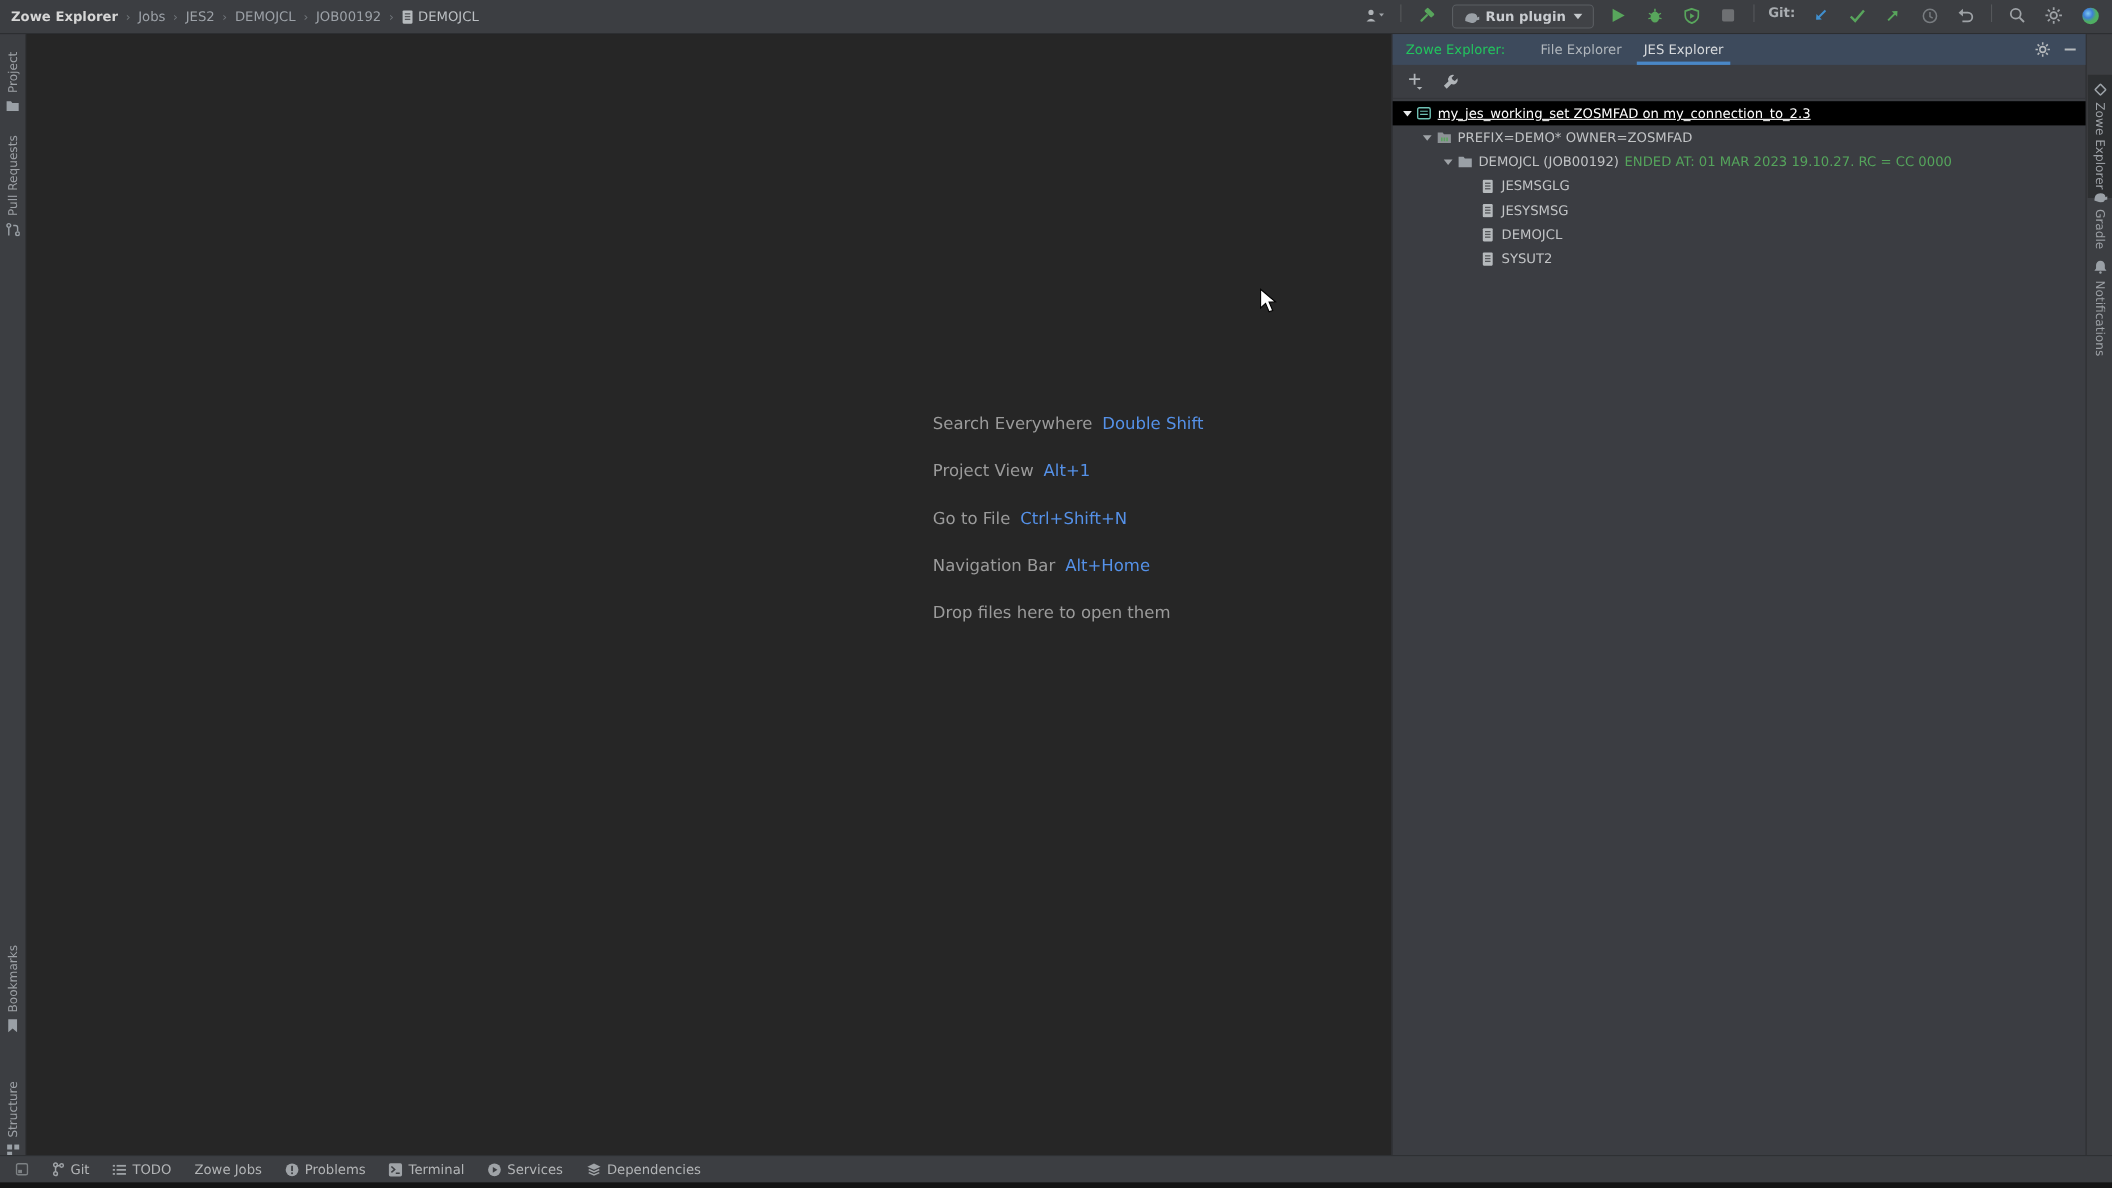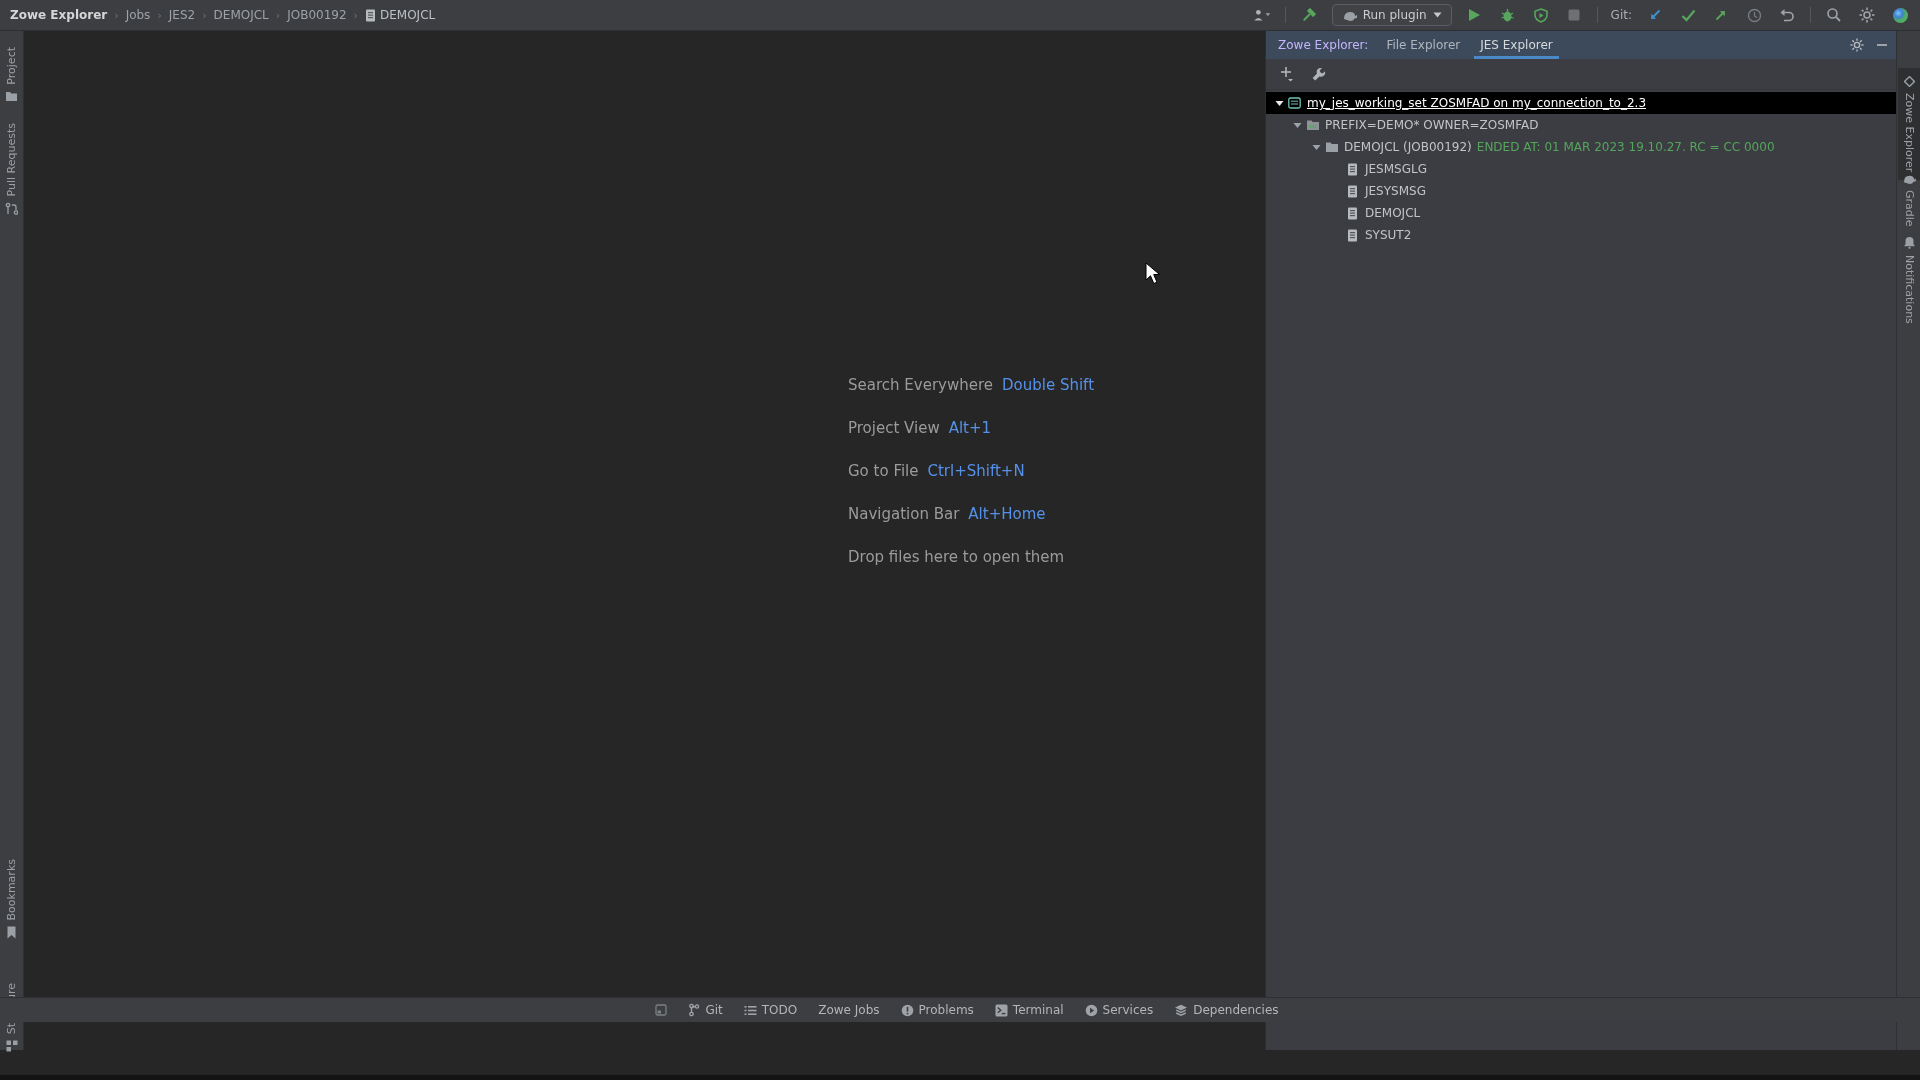--- a/index.html
+++ b/index.html
@@ -7,21 +7,21 @@
     font-family:"DejaVu Sans","Liberation Sans",sans-serif; }
   #app { position:relative; width:1920px; height:1080px; background:#262626; }
 
   
   #toolbar { position:absolute; left:0; top:0; width:1920px; height:31px;
     background:#3c3e42; border-bottom:1px solid #2c2e31; display:flex; align-items:center; }
   #navbar { display:flex; align-items:center; gap:7px; padding-left:10px; font-size:12px; color:#9da2a8; }
   #navbar .crumb-first { color:#d6d6d6; font-weight:bold; }
   #navbar .crumb-sep { color:#6f7478; font-size:11px; }
   #navbar .crumb-last { color:#bcc0c4; display:flex; align-items:center; gap:4px; }
-  #toolbar-right { margin-left:auto; display:flex; align-items:center; gap:13px; padding-right:10px; }
+  #toolbar-right { margin-left:auto; display:flex; align-items:flex-start; gap:13px; padding-right:10px;font-weight:bold; }
   .tb-sep { width:1px; height:16px; background:#55575a; }
   .tb-btn { display:flex; align-items:center; justify-content:center; width:20px; height:20px; }
   .git-label { font-size:12px; color:#a9adb1; }
   #run-pill { display:flex; align-items:center; gap:6px; height:22px; padding:0 9px;
     border:1px solid #5a5e62; border-radius:4px; background:#404246; color:#c9ccd0; font-size:12px; }
 
   
   #left-stripe { position:absolute; left:0; top:31px; width:24px; height:1019px;
     background:#3c3e42; border-right:1px solid #2e3033; }
   #right-stripe { position:absolute; left:1896px; top:31px; width:24px; height:1019px;
@@ -36,21 +36,21 @@
   #editor { position:absolute; left:24px; top:31px; width:1241px; height:1019px; background:#262626;padding-left:18px; }
   #hints { position:absolute; left:824px; top:332px; }
   .hint-row { height:43px; display:flex; align-items:center; gap:9px; font-size:15px; color:#9b9b9b; }
   .hint-key { color:#5591e8; }
 
   
   #panel { position:absolute; left:1265px; top:31px; width:631px; height:1019px;
     background:#3b3d42; border-left:1px solid #2c2e31; }
   #panel-header { height:28px; background:#3d4a5c; display:flex; align-items:center;
     font-size:12px; padding:0 8px 0 12px; }
-  #panel-title { color:#c4b5fd; margin-right:8px; }
+  #panel-title { color:#22c55e; margin-right:22px; }
   .panel-tab { position:relative; height:28px; display:flex; align-items:center;
     padding:0 10px; color:#b0b6bc; }
   .panel-tab.active { color:#d6d9dc; }
   .panel-tab.active .tab-underline { position:absolute; left:4px; right:4px; bottom:0;
     height:3px; background:#4a88c7; }
   #panel-header-actions { margin-left:auto; display:flex; align-items:center; gap:12px; }
   #panel-toolbar { height:31px; display:flex; align-items:center; gap:17px;
     padding-left:14px; border-bottom:1px solid #34363a; }
 
   
@@ -58,23 +58,23 @@
   .trow { height:22px; display:flex; align-items:center; font-size:12px; color:#c2c4c6; white-space:nowrap; }
   .trow.selected { background:#000000; color:#ffffff; }
   .trow.selected .tlabel { text-decoration:underline; }
   .chev { width:16px; display:flex; justify-content:center; flex:none; }
   .ticon { width:15px; margin-right:5px; display:flex; justify-content:center; flex:none; }
   .tstatus { color:#55a55c; margin-left:5px; }
   .ind0 { padding-left:5px; } .ind1 { padding-left:23px; }
   .ind2 { padding-left:42px; } .ind3 { padding-left:79px; }
 
   
-  #bottombar { position:absolute; left:0; top:997px; width:1920px; height:25px;
+  #bottombar { position:absolute; left:0; top:1050px; width:1920px; height:25px;
     background:#3c3e42; border-top:1px solid #2e3033; display:flex; align-items:center;
-    gap:21px; padding-left:10px; font-size:12px; color:#b3b5b7;justify-content:center; }
+    gap:21px; padding-left:10px; font-size:12px; color:#b3b5b7; }
   .bb-item { display:flex; align-items:center; gap:5px; }
   #statusstrip { position:absolute; left:0; top:1075px; width:1920px; height:5px; background:#141414; }
 
   
   #cursor { position:absolute; left:1145px; top:262px; pointer-events:none; }
 
   svg { display:block; }
 </style>
 </head>
 <body>

